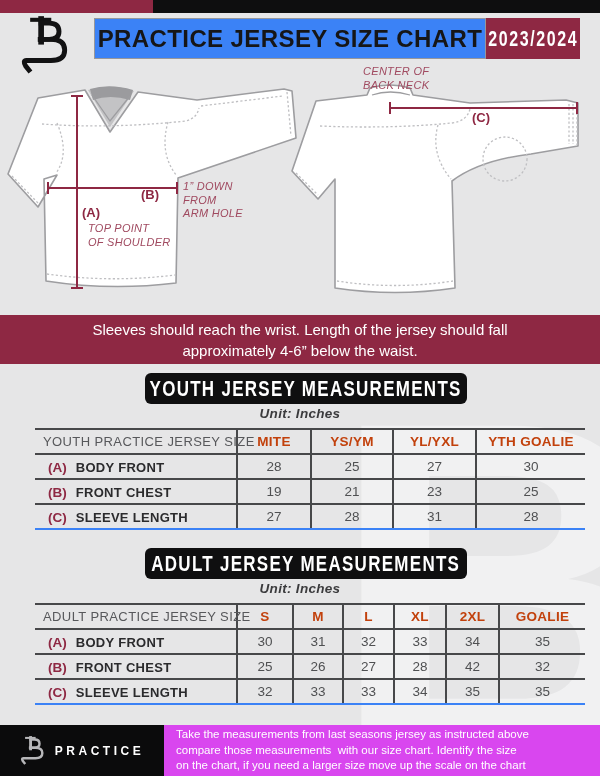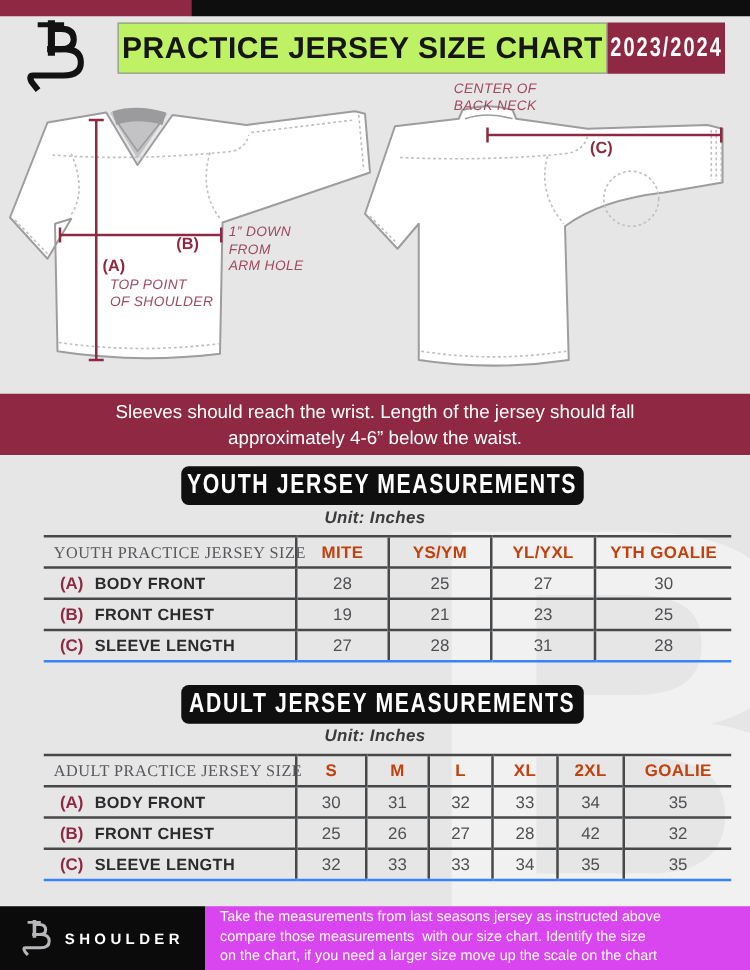--- a/index.html
+++ b/index.html
@@ -9,21 +9,21 @@
     background:#e6e6e7;
     font-family:"Liberation Sans", sans-serif;
   }
   
   .top-strip { position:absolute; left:0; top:0; width:600px; height:13px; display:flex; }
   .strip-maroon { width:153px; height:13px; background:#8e2843; }
   .strip-black  { flex:1; height:13px; background:#0e0e0f; }
   .logo-header { position:absolute; left:20px; top:14px; width:52px; height:62px; }
   .title-box {
     position:absolute; left:94px; top:18px; width:392px; height:41px;
-    background:#bef264; border:1px solid #97979a;
+    background:#3b82f6; border:1px solid #97979a;
     display:flex; align-items:center; justify-content:center;
   }
   .title-box span { font-size:24px; font-weight:bold; color:#161617; letter-spacing:.4px; white-space:nowrap; }
   .year-box {
     position:absolute; left:486px; top:18px; width:94px; height:41px;
     background:#8e2843; display:flex; align-items:center; justify-content:center;
   }
   .year-box span { color:#fff; font-weight:bold; font-size:20px; letter-spacing:2px; transform:scale(.8,1.08); white-space:nowrap; }
   
   .diagrams { position:absolute; left:0; top:59px; width:600px; height:256px; }
@@ -75,21 +75,21 @@
   
   table.size-table {
     position:absolute; left:35px; width:550px; z-index:1;
     border-collapse:collapse; table-layout:fixed;
   }
   .youth-table { top:428px; }
   .adult-table { top:603px; }
   .size-table td { height:25px; border-top:2px solid #47484a; vertical-align:middle; }
   .size-table tr:last-child td { border-bottom:2px solid #3b82f6; }
   .size-table td.c { border-left:2px solid #47484a; text-align:center; }
-  .lbl-head { font-size:13px; color:#57585b; padding-left:8px; letter-spacing:.4px; white-space:nowrap;font-family:Liberation Serif, serif; }
+  .lbl-head { font-size:13px; color:#57585b; padding-left:8px; letter-spacing:.4px; white-space:nowrap; }
   .size-head { font-weight:bold; font-size:13.5px; color:#c2410c; letter-spacing:.3px; }
   .lbl-cell { padding-left:13px; white-space:nowrap; }
   .lbl-cell .key { color:#8e2843; font-weight:bold; font-size:13.5px; margin-right:9px; }
   .lbl-cell .lbl { color:#2b2b2d; font-weight:bold; font-size:13px; letter-spacing:.3px; }
   .val { font-size:13.5px; color:#4f5052; }
   
   .footer { position:absolute; left:0; bottom:0; width:600px; height:51px; display:flex; z-index:2; }
   .footer-brand {
     width:164px; background:#0b0b0c; display:flex; align-items:center; justify-content:center; gap:9px;
   }
@@ -294,20 +294,20 @@
   <div class="footer">
     <div class="footer-brand">
       <svg viewBox="0 0 64 76">
         <g fill="none" stroke="#b7b7ba" stroke-linecap="square">
           <path d="M15 7 H36" stroke-width="5"></path>
           <path d="M26 6 V34" stroke-width="7"></path>
           <path d="M26 11 H36 Q48 11 48 21.5 Q48 31 36 31 H25" stroke-width="6"></path>
           <path d="M25 31 H38 Q55 31 55 44 Q55 57 38 57 H8 Q3 57 7 64 L11 69" stroke-width="6"></path>
         </g>
       </svg>
-      <span class="brand-text">SHOULDER</span>
+      <span class="brand-text">PRACTICE</span>
     </div>
     <div class="footer-note">Take the measurements from last seasons jersey as instructed above
 compare those measurements  with our size chart. Identify the size
 on the chart, if you need a larger size move up the scale on the chart</div>
   </div>
 
 </div>
 
 </body></html>

